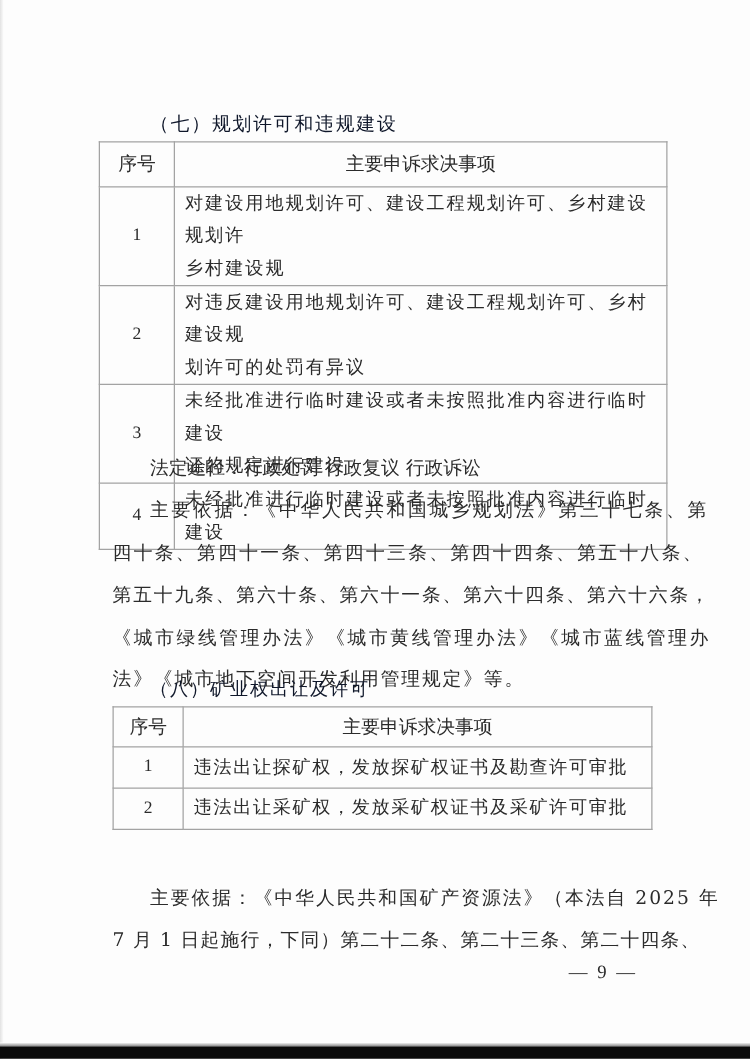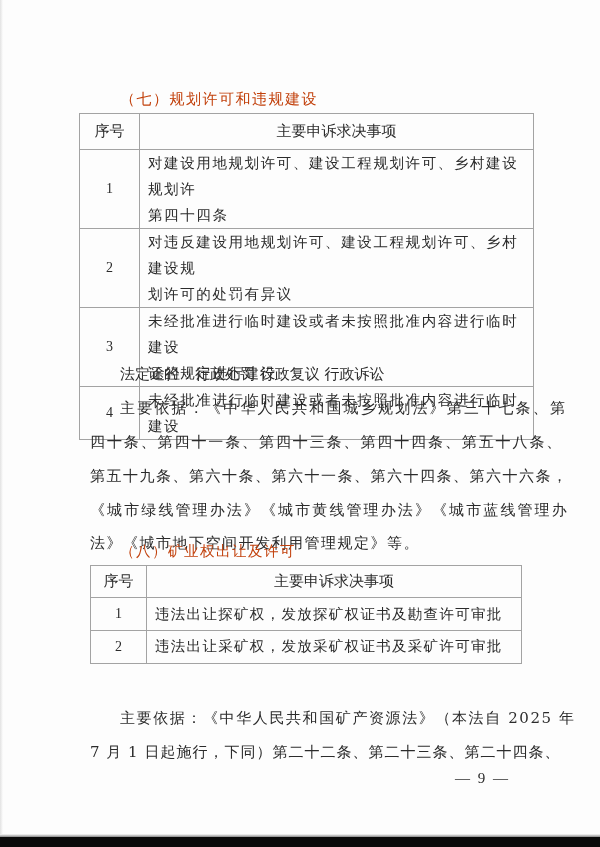--- a/index.html
+++ b/index.html
@@ -6,21 +6,21 @@
   body {
     width: 600px; height: 847px; position: relative; overflow: hidden;
     background: #ffffff; color: #2a2a2a;
     font-family: "DejaVu Serif", "Liberation Serif", serif;
   }
   .page { position: absolute; left: 0; top: 0; width: 600px; height: 847px; background: #fdfdfd; }
   .left-edge { position: absolute; left: 0; top: 0; width: 3px; height: 847px; background: linear-gradient(to right, #e2e2e2, #fdfdfd); }
   .bottom-bar { position: absolute; left: 0; bottom: 0; width: 600px; height: 10px; background: #0a0a0a; }
   .bottom-bar::before { content: ""; position: absolute; left: 0; top: -3px; width: 600px; height: 3px; background: linear-gradient(to bottom, #fdfdfd, #888); }
 
-  .heading { position: absolute; font-size: 15px; letter-spacing: 1.5px; white-space: nowrap; color: #c2410c; }
+  .heading { position: absolute; font-size: 15px; letter-spacing: 1.5px; white-space: nowrap; color: #0f172a; }
   .para { position: absolute; font-size: 15px; white-space: nowrap; color: #2b2b2b; }
 
   .tbl { position: absolute; border-collapse: collapse; table-layout: fixed; }
   .tbl td, .tbl th { border: 1px solid #a3a3a3; padding: 0; color: #2b2b2b; }
   .tbl th { font-family: "DejaVu Sans", "Liberation Sans", sans-serif; font-weight: normal; font-size: 15px; text-align: center; }
   .tbl td.num { text-align: center; font-size: 14px; font-family: "Liberation Serif", serif; }
   .tbl td.item { font-size: 14.5px; padding: 0 6px 0 8px; line-height: 26px; letter-spacing: 1.6px; }
 
   .page-number { position: absolute; left: 455px; top: 770px; font-size: 15px; font-family: "Liberation Serif", serif; letter-spacing: 2px; white-space: nowrap; }
 </style>
@@ -39,21 +39,21 @@
       </colgroup>
     <tbody>
         <tr style="height:36px;">
       <th>序号</th>
       <th>主要申诉求决事项</th>
     </tr>
     <tr style="height:57px;">
       <td class="num">1</td>
       <td class="item">
         <div>对建设用地规划许可、建设工程规划许可、乡村建设规划许</div>
-        <div>第四十四条</div>
+        <div>乡村建设规</div>
       </td>
     </tr>
     <tr style="height:57px;">
       <td class="num">2</td>
       <td class="item">
         <div>对违反建设用地规划许可、建设工程规划许可、乡村建设规</div>
         <div>划许可的处罚有异议</div>
       </td>
     </tr>
     <tr style="height:57px;">

